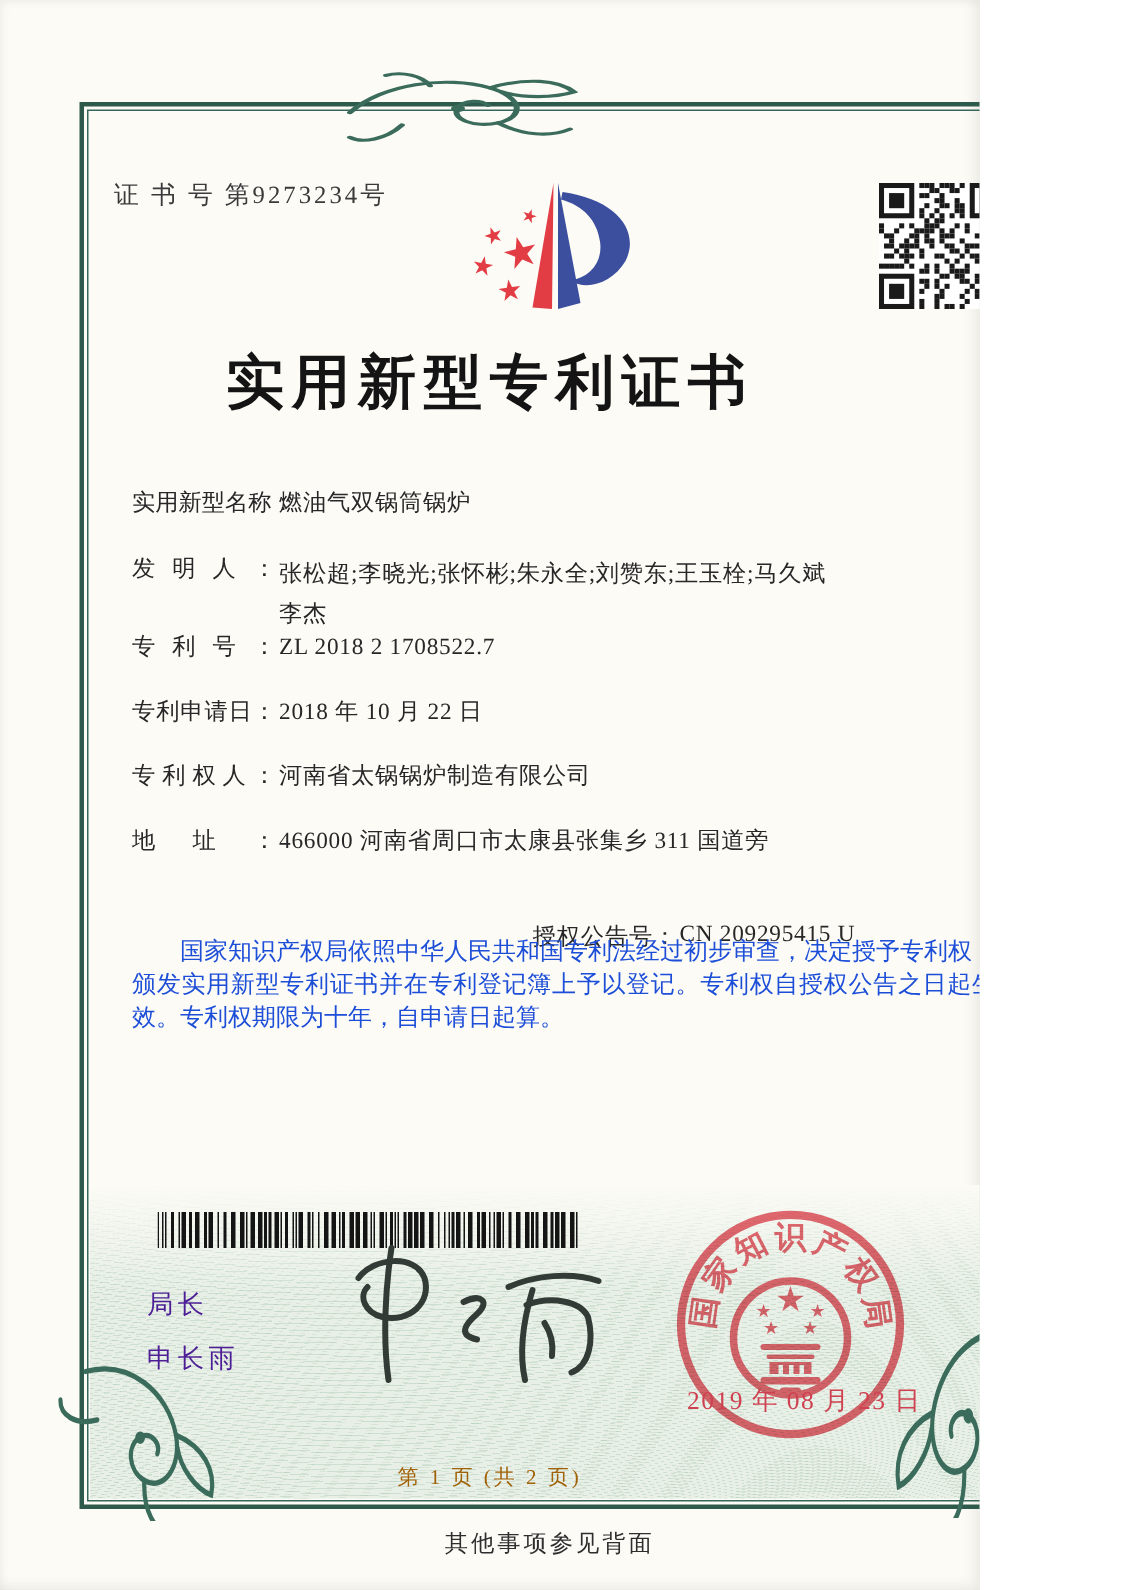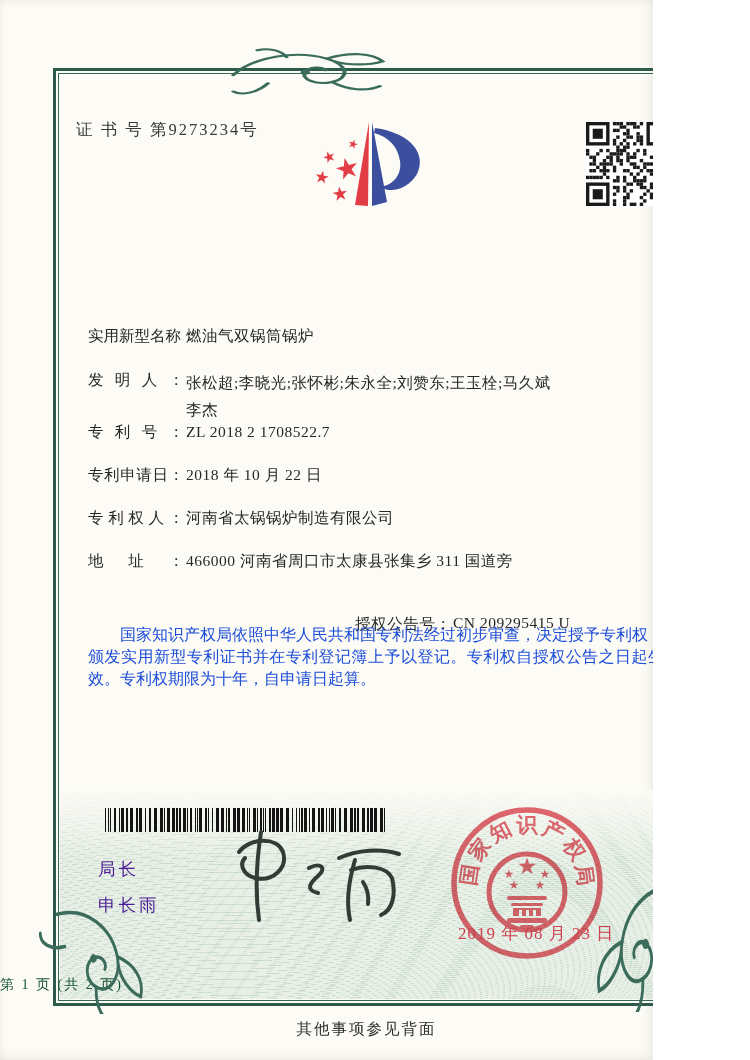--- a/index.html
+++ b/index.html
@@ -53,21 +53,21 @@
   .body-text{position:absolute;left:88px;top:624px;width:576px;font-size:16px;line-height:21.8px;color:#1d4ed8;}
   .body-text p{margin:0;text-indent:2em;text-align:justify;}
   
   .barcode{position:absolute;left:105px;top:808px;}
   .bureau{position:absolute;left:98px;top:851px;font-size:17.5px;letter-spacing:3px;color:#4c1d95;
           font-family:"Liberation Sans","DejaVu Sans",sans-serif;}
   .bureau div{line-height:36px;}
   .signature{position:absolute;left:205px;top:816px;}
   .seal{position:absolute;left:448px;top:804px;mix-blend-mode:multiply;}
   .seal-date{position:absolute;left:458px;top:922px;font-size:17px;letter-spacing:1px;color:#cf4150;white-space:nowrap;}
-  .page-info{position:absolute;left:0;top:976px;width:100%;font-size:14px;letter-spacing:2px;color:#14532d;}
+  .page-info{position:absolute;left:0;top:976px;width:100%;text-align:center;font-size:14px;letter-spacing:2px;color:#a16207;}
   .back-note{position:absolute;left:0;top:1019px;width:100%;text-align:center;font-size:15.5px;letter-spacing:2px;color:#2e2e2e;margin-left:40px;}
   
   .flourish{position:absolute;}
   .fl-top{left:228px;top:42px;}
   .fl-bl{left:38px;top:908px;}
   .fl-br{left:590px;top:882px;}
 </style>
 </head>
 <body>
 
@@ -285,20 +285,21 @@
       <rect x="3.36" y="3.36" width="16.8" height="16.8" fill="#ffffff"></rect>
       <rect x="6.72" y="6.72" width="10.08" height="10.08" fill="#1a1a1a"></rect>
       <rect x="60.48" y="0" width="23.52" height="23.52" fill="#1a1a1a"></rect>
       <rect x="63.839999999999996" y="3.36" width="16.8" height="16.8" fill="#ffffff"></rect>
       <rect x="67.2" y="6.72" width="10.08" height="10.08" fill="#1a1a1a"></rect>
       <rect x="0" y="60.48" width="23.52" height="23.52" fill="#1a1a1a"></rect>
       <rect x="3.36" y="63.839999999999996" width="16.8" height="16.8" fill="#ffffff"></rect>
       <rect x="6.72" y="67.2" width="10.08" height="10.08" fill="#1a1a1a"></rect>
     </svg>
 
+  <div class="doc-title">实用新型专利证书</div>
 
   <div class="frow row-1">
     <span class="flabel">实用新型名称：</span><span class="fvalue">燃油气双锅筒锅炉</span>
   </div>
   <div class="frow row-2">
     <span class="flabel">发明人：</span><span class="fvalue vlines"><div>张松超;李晓光;张怀彬;朱永全;刘赞东;王玉栓;马久斌</div><div>李杰</div></span>
   </div>
   <div class="frow row-3">
     <span class="flabel">专利号：</span><span class="fvalue">ZL 2018 2 1708522.7</span>
   </div>

